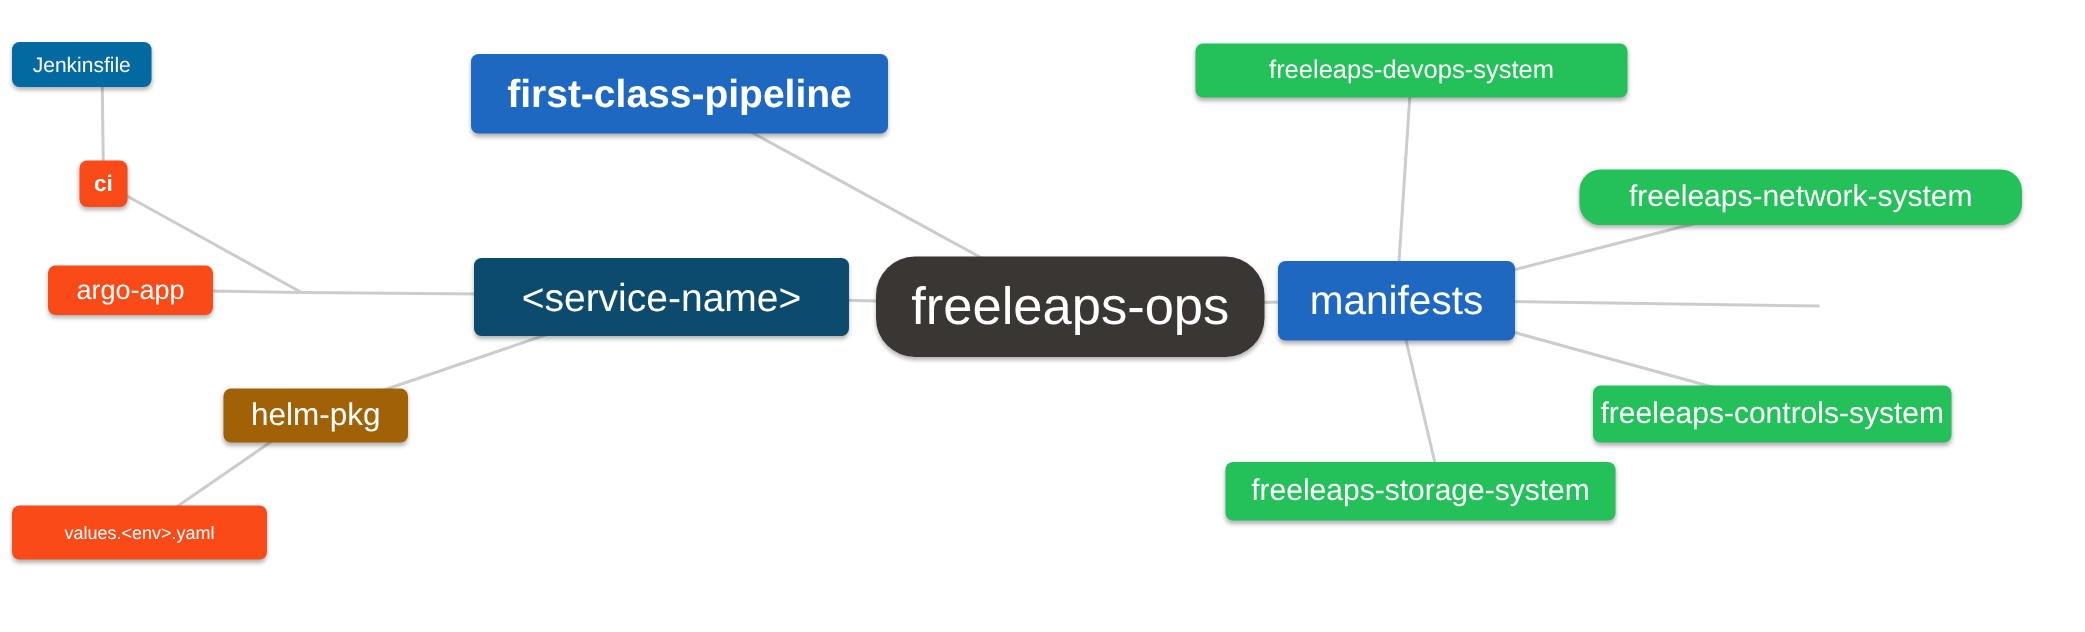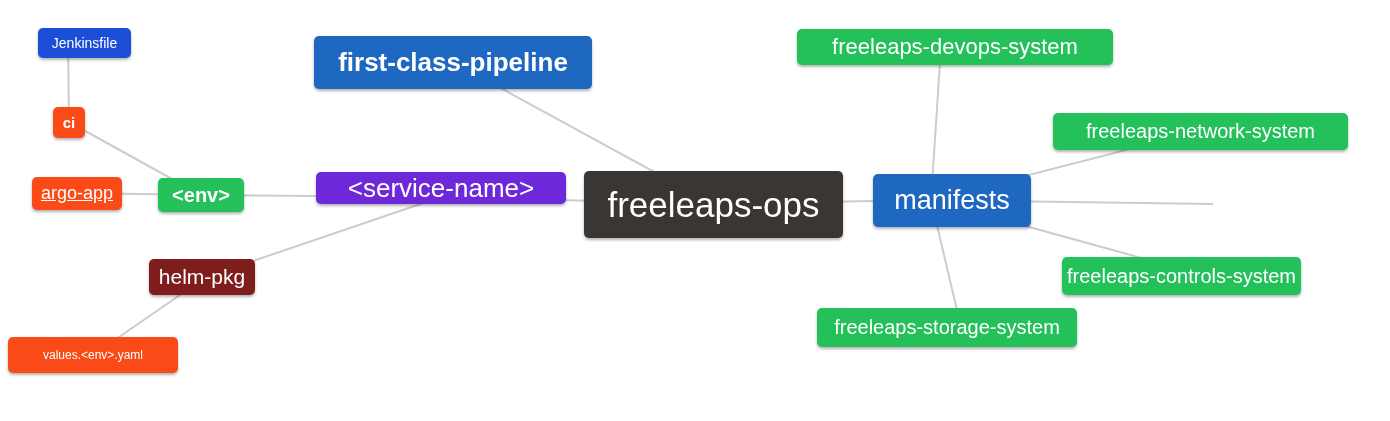--- a/index.html
+++ b/index.html
@@ -32,21 +32,21 @@
     color: #ffffff;
     border-radius: 5px;
     box-shadow: 0 2px 3px rgba(0,0,0,0.3);
     white-space: nowrap;
     box-sizing: border-box;
     cursor: pointer;
     user-select: none;
   }
   .node.bold { font-weight: bold; }
   
-  .bg-root   { background: #3A3634; }
+  .bg-root   { background: #3A3634; border-radius: 26px; }
   .bg-blue   { background: #1F68C1; }
   .bg-green  { background: #24C15B; }
   .bg-red    { background: #F94A18; }
   .bg-orange { background: #F7A229; }
 </style>
 </head>
 <body>
 
 <div class="canvas">
 
@@ -60,42 +60,41 @@
     <line x1="453" y1="62" x2="713" y2="204" stroke="#CCCCCC"></line>
     <line x1="441" y1="197" x2="713" y2="204" stroke="#CCCCCC"></line>
     <line x1="713" y1="204" x2="931" y2="200" stroke="#CCCCCC"></line>
     <line x1="931" y1="200" x2="941" y2="47" stroke="#CCCCCC"></line>
     <line x1="931" y1="200" x2="1200" y2="131" stroke="#CCCCCC"></line>
     <line x1="931" y1="200" x2="1213" y2="204" stroke="#CCCCCC"></line>
     <line x1="931" y1="200" x2="1207" y2="276" stroke="#CCCCCC"></line>
     <line x1="931" y1="200" x2="961" y2="327" stroke="#CCCCCC"></line>
   </svg>
 
-  <div class="node bg-orange" style="left: 38px; top: 28px; width: 93px; height: 30px; font-size: 14px; background: #1d4ed8;">Jenkinsfile</div>
+  <div class="node bg-orange" style="left: 8px; top: 28px; width: 93px; height: 30px; font-size: 14px; background: #0369a1;">Jenkinsfile</div>
 
   <div class="node bg-red bold" style="left: 53px; top: 107px; width: 32px; height: 31px; font-size: 15px; background: rgb(249, 74, 24);">ci</div>
 
-  <div class="node bg-red" style="left: 32px; top: 177px; width: 90px; height: 33px; font-size: 18px; background: rgb(249, 74, 24); text-decoration: underline;">argo-app</div>
+  <div class="node bg-red" style="left: 32px; top: 177px; width: 110px; height: 33px; font-size: 18px; background: rgb(249, 74, 24);">argo-app</div>
 
-  <div class="node bg-green bold" style="left: 158px; top: 178px; width: 86px; height: 34px; font-size: 20px; background: rgb(36, 193, 91);">&lt;env&gt;</div>
 
-  <div class="node bg-green" style="left: 149px; top: 259px; width: 106px; height: 36px; font-size: 21px; background: #7f1d1d;">helm-pkg</div>
+  <div class="node bg-green" style="left: 149px; top: 259px; width: 123px; height: 36px; font-size: 21px; background: #a16207;">helm-pkg</div>
 
   <div class="node bg-red" style="left: 8px; top: 337px; width: 170px; height: 36px; font-size: 12px; background: rgb(249, 74, 24);">values.&lt;env&gt;.yaml</div>
 
   <div class="node bg-blue" style="left: 314px; top: 36px; width: 278px; height: 53px; font-size: 26px; background: rgb(31, 104, 193); font-weight: bold;">first-class-pipeline</div>
 
-  <div class="node bg-blue" style="left: 316px; top: 172px; width: 250px; height: 32px; font-size: 26px; background: #6d28d9; text-align: right;">&lt;service-name&gt;</div>
+  <div class="node bg-blue" style="left: 316px; top: 172px; width: 250px; height: 52px; font-size: 26px; background: #0c4a6e; text-align: right;">&lt;service-name&gt;</div>
 
   <div class="node bg-root" style="left: 584px; top: 171px; width: 259px; height: 67px; font-size: 35px; background: rgb(58, 54, 52);">freeleaps-ops</div>
 
-  <div class="node bg-blue" style="left: 852px; top: 174px; width: 158px; height: 53px; font-size: 27px; background: rgb(31, 104, 193); margin-left: 21px;">manifests</div>
+  <div class="node bg-blue" style="left: 852px; top: 174px; width: 158px; height: 53px; font-size: 27px; background: rgb(31, 104, 193);">manifests</div>
 
-  <div class="node bg-green" style="left: 797px; top: 29px; width: 316px; height: 36px; font-size: 22px; background: rgb(36, 193, 91);">freeleaps-devops-system</div>
+  <div class="node bg-green" style="left: 797px; top: 29px; width: 288px; height: 36px; font-size: 17px; background: rgb(36, 193, 91);">freeleaps-devops-system</div>
 
-  <div class="node bg-green" style="left: 1053px; top: 113px; width: 295px; height: 37px; font-size: 20px; background: rgb(36, 193, 91);">freeleaps-network-system</div>
+  <div class="node bg-green" style="left: 1053px; top: 113px; width: 295px; height: 37px; font-size: 20px; background: rgb(36, 193, 91); border-radius: 14px;">freeleaps-network-system</div>
 
 
   <div class="node bg-green" style="left: 1062px; top: 257px; width: 239px; height: 38px; font-size: 20px; background: rgb(36, 193, 91);">freeleaps-controls-system</div>
 
   <div class="node bg-green" style="left: 817px; top: 308px; width: 260px; height: 39px; font-size: 20px; background: rgb(36, 193, 91);">freeleaps-storage-system</div>
 
 </div>
 
 </body></html>

